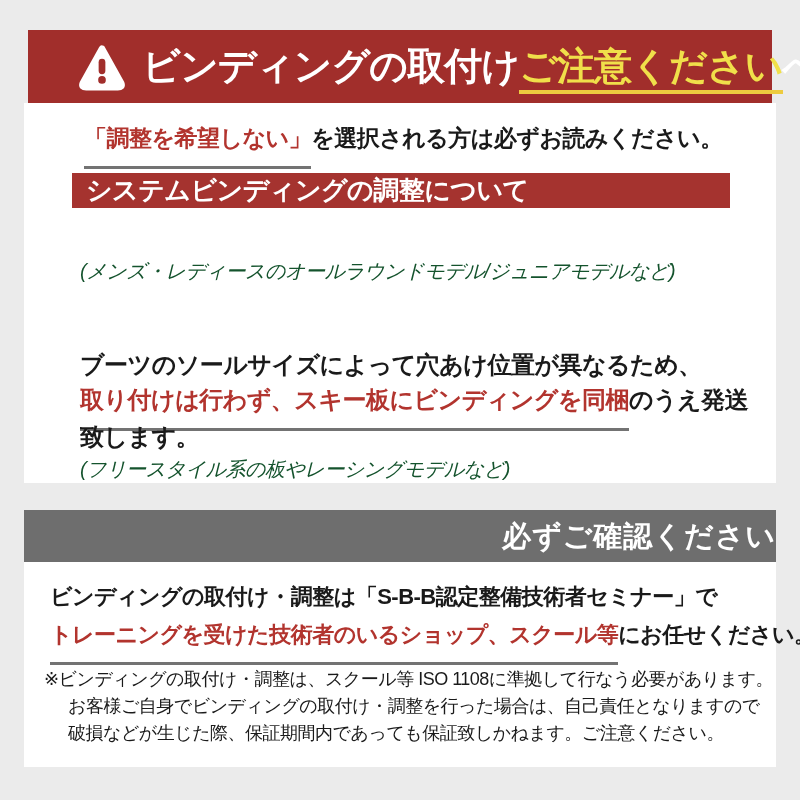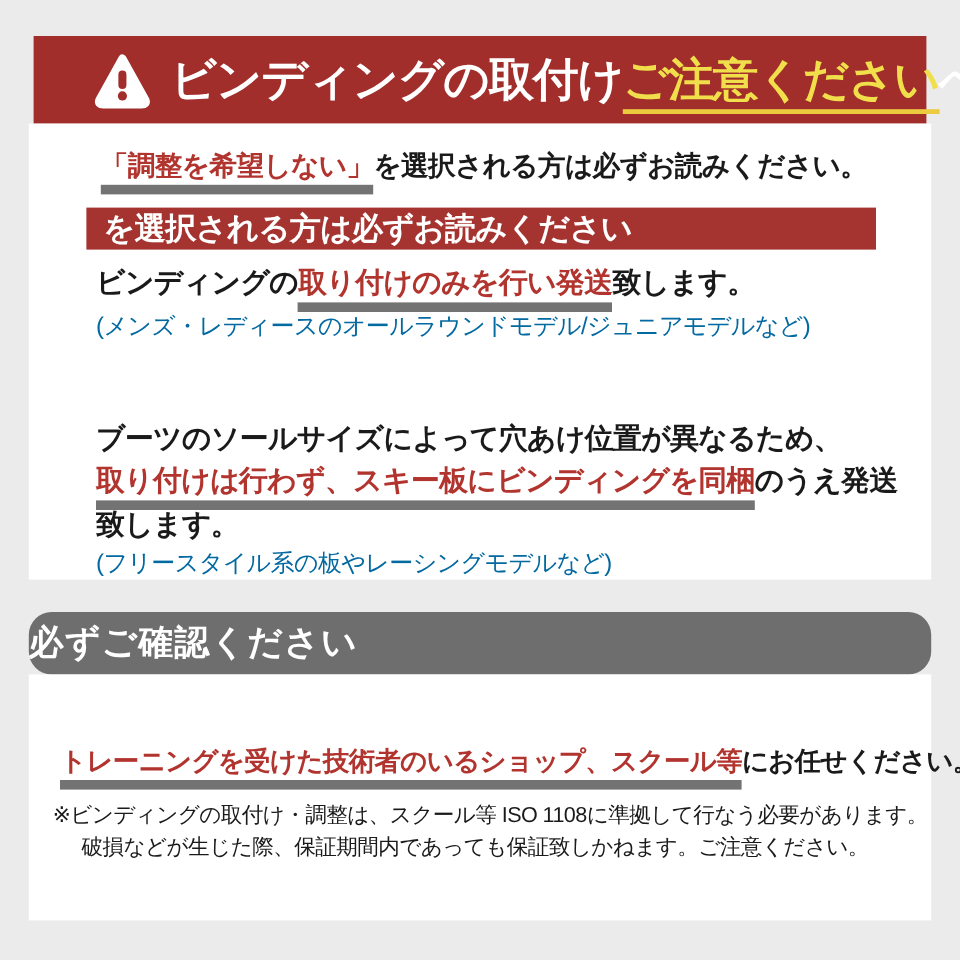--- a/index.html
+++ b/index.html
@@ -16,43 +16,43 @@
   .top-banner-text .yellow{color:#F0DF4A;border-bottom:4px solid #EDCB3F;padding-bottom:3px;}
 
   
   .panel{position:absolute;left:24px;width:752px;background:#ffffff;}
   .panel1{top:103px;height:380px;}
   .panel2{top:562px;height:205px;}
 
   .intro{position:absolute;left:60px;top:20px;font-size:23px;font-weight:bold;
       color:#1A1A1A;white-space:nowrap;letter-spacing:-0.5px;}
   .red{color:#B2342E;}
-  .u-red{border-bottom:8px solid #737373;padding-bottom:3px;}
+  .u-red{border-bottom:3px solid #737373;padding-bottom:15px;}
 
   .section-heading{position:absolute;left:48px;width:658px;height:35px;background:#A5332F;
       color:#ffffff;font-weight:bold;font-size:26px;line-height:35px;padding-left:14px;
       box-sizing:border-box;white-space:nowrap;letter-spacing:-0.5px;}
   .h1{top:70px;}
   .h2{top:196px;}
 
   .body-line{position:absolute;left:56px;font-size:24px;font-weight:bold;color:#1A1A1A;
       white-space:nowrap;letter-spacing:-0.5px;}
   .lineC{top:116px;}
-  .note-line{position:absolute;left:56px;font-size:20px;font-weight:normal;color:#0369a1;
-      white-space:nowrap;letter-spacing:-0.5px;}
+  .note-line{position:absolute;left:56px;font-size:20px;font-weight:normal;color:#14532d;
+      white-space:nowrap;letter-spacing:-0.5px;font-style:italic;}
   .noteD{top:155px;}
   .lineF{top:246px;}
   .lineG{top:281px;text-align:center;}
   .lineH{top:318px;}
   .noteI{top:353px;}
 
   
   .gray-banner{position:absolute;left:24px;top:510px;width:752px;height:52px;background:#6E6E6E;
-      color:#ffffff;font-weight:bold;font-size:29px;line-height:52px;text-align:left;
-      letter-spacing:1px;border-radius:19px;}
+      color:#ffffff;font-weight:bold;font-size:29px;line-height:52px;text-align:right;
+      letter-spacing:1px;}
 
   .lineJ{left:26px;top:20px;font-size:22px;}
   .lineK{left:26px;top:58px;font-size:22px;}
 
   .notes{position:absolute;left:20px;top:104px;font-size:18px;color:#1A1A1A;
       line-height:27px;font-weight:normal;letter-spacing:-0.5px;white-space:nowrap;}
   .note-row.indent{margin-left:24px;}
 </style>
 </head>
 <body>
@@ -65,42 +65,43 @@
       <rect x="43" y="33" width="14" height="32" rx="7" fill="#A12E2B"></rect>
       <circle cx="50" cy="77" r="8" fill="#A12E2B"></circle>
     </svg>
     <div class="top-banner-text"><span>ビンディングの取付け</span><span class="yellow">ご注意ください</span><span>へ</span></div>
   </div>
 
   <div class="panel panel1">
 
     <div class="intro"><span class="red u-red">「調整を希望しない」</span><span>を選択される方は必ずお読みください。</span></div>
 
-    <div class="section-heading h1">を選択される方は必ずお読みください</div>
+    <div class="section-heading h1">システムビンディングの調整について</div>
 
-    <div class="body-line lineC"><span>ビンディングの</span><span class="red u-red">取り付けのみを行い発送</span><span>致します。</span></div>
 
     <div class="note-line noteD">(メンズ・レディースのオールラウンドモデル/ジュニアモデルなど)</div>
 
 
     <div class="body-line lineF">ブーツのソールサイズによって穴あけ位置が異なるため、</div>
 
     <div class="body-line lineG"><span class="red u-red">取り付けは行わず、スキー板にビンディングを同梱</span><span>のうえ発送</span></div>
 
     <div class="body-line lineH">致します。</div>
 
     <div class="note-line noteI">(フリースタイル系の板やレーシングモデルなど)</div>
   </div>
 
   <div class="gray-banner">必ずご確認ください</div>
 
   <div class="panel panel2">
 
+    <div class="body-line lineJ">ビンディングの取付け・調整は「S-B-B認定整備技術者セミナー」で</div>
 
     <div class="body-line lineK"><span class="red u-red">トレーニングを受けた技術者のいるショップ、スクール等</span><span>にお任せください。</span></div>
 
     <div class="notes">
       <div class="note-row first">※ビンディングの取付け・調整は、スクール等 ISO 1108に準拠して行なう必要があります。</div>
+      <div class="note-row indent">お客様ご自身でビンディングの取付け・調整を行った場合は、自己責任となりますので</div>
       <div class="note-row indent">破損などが生じた際、保証期間内であっても保証致しかねます。ご注意ください。</div>
     </div>
   </div>
 
 </div>
 
 </body></html>

